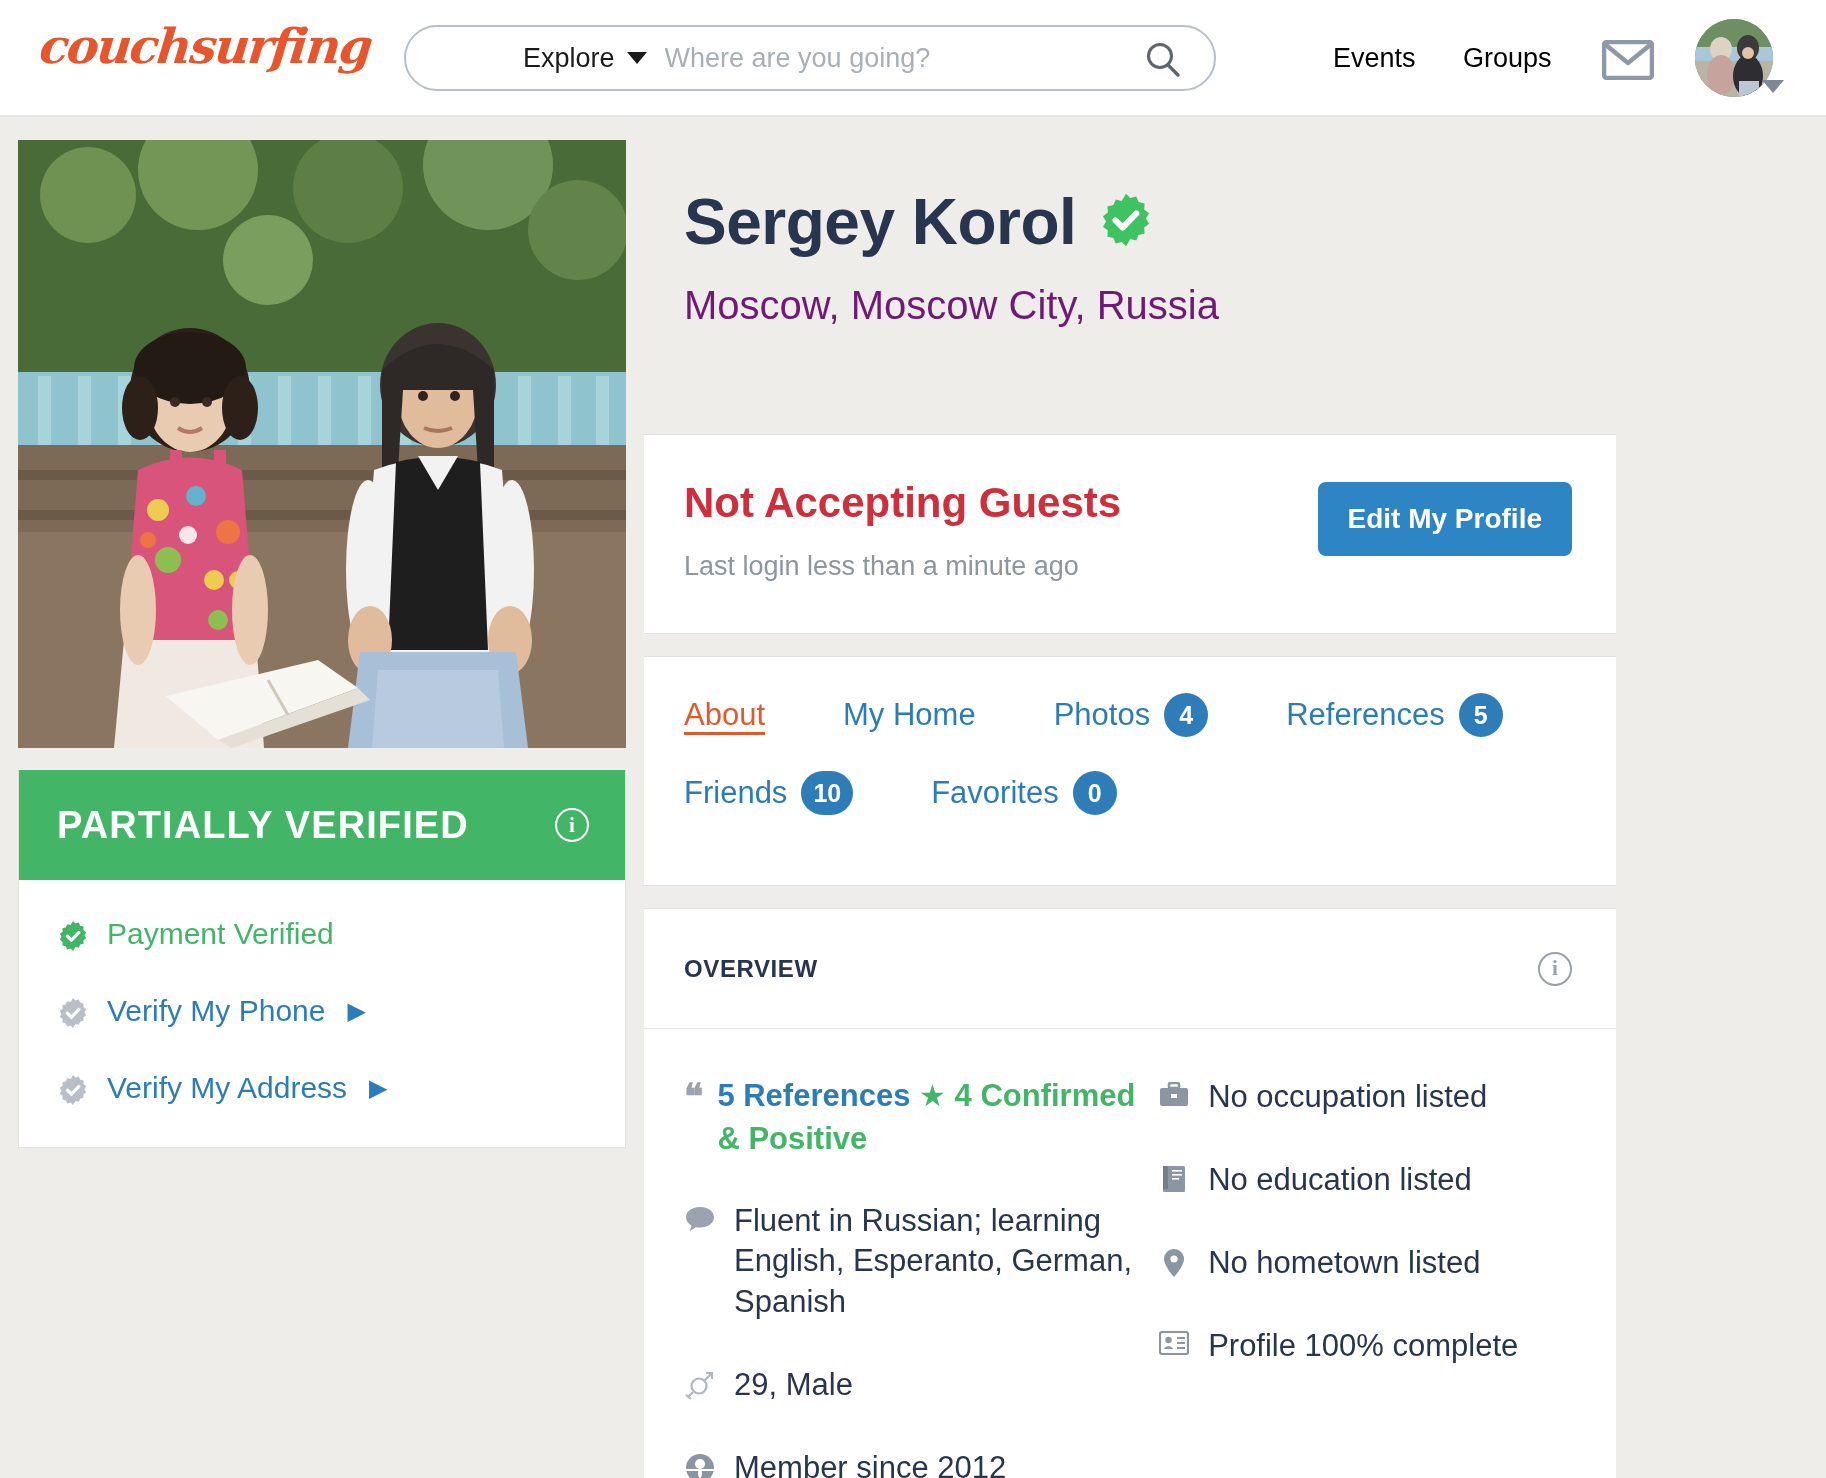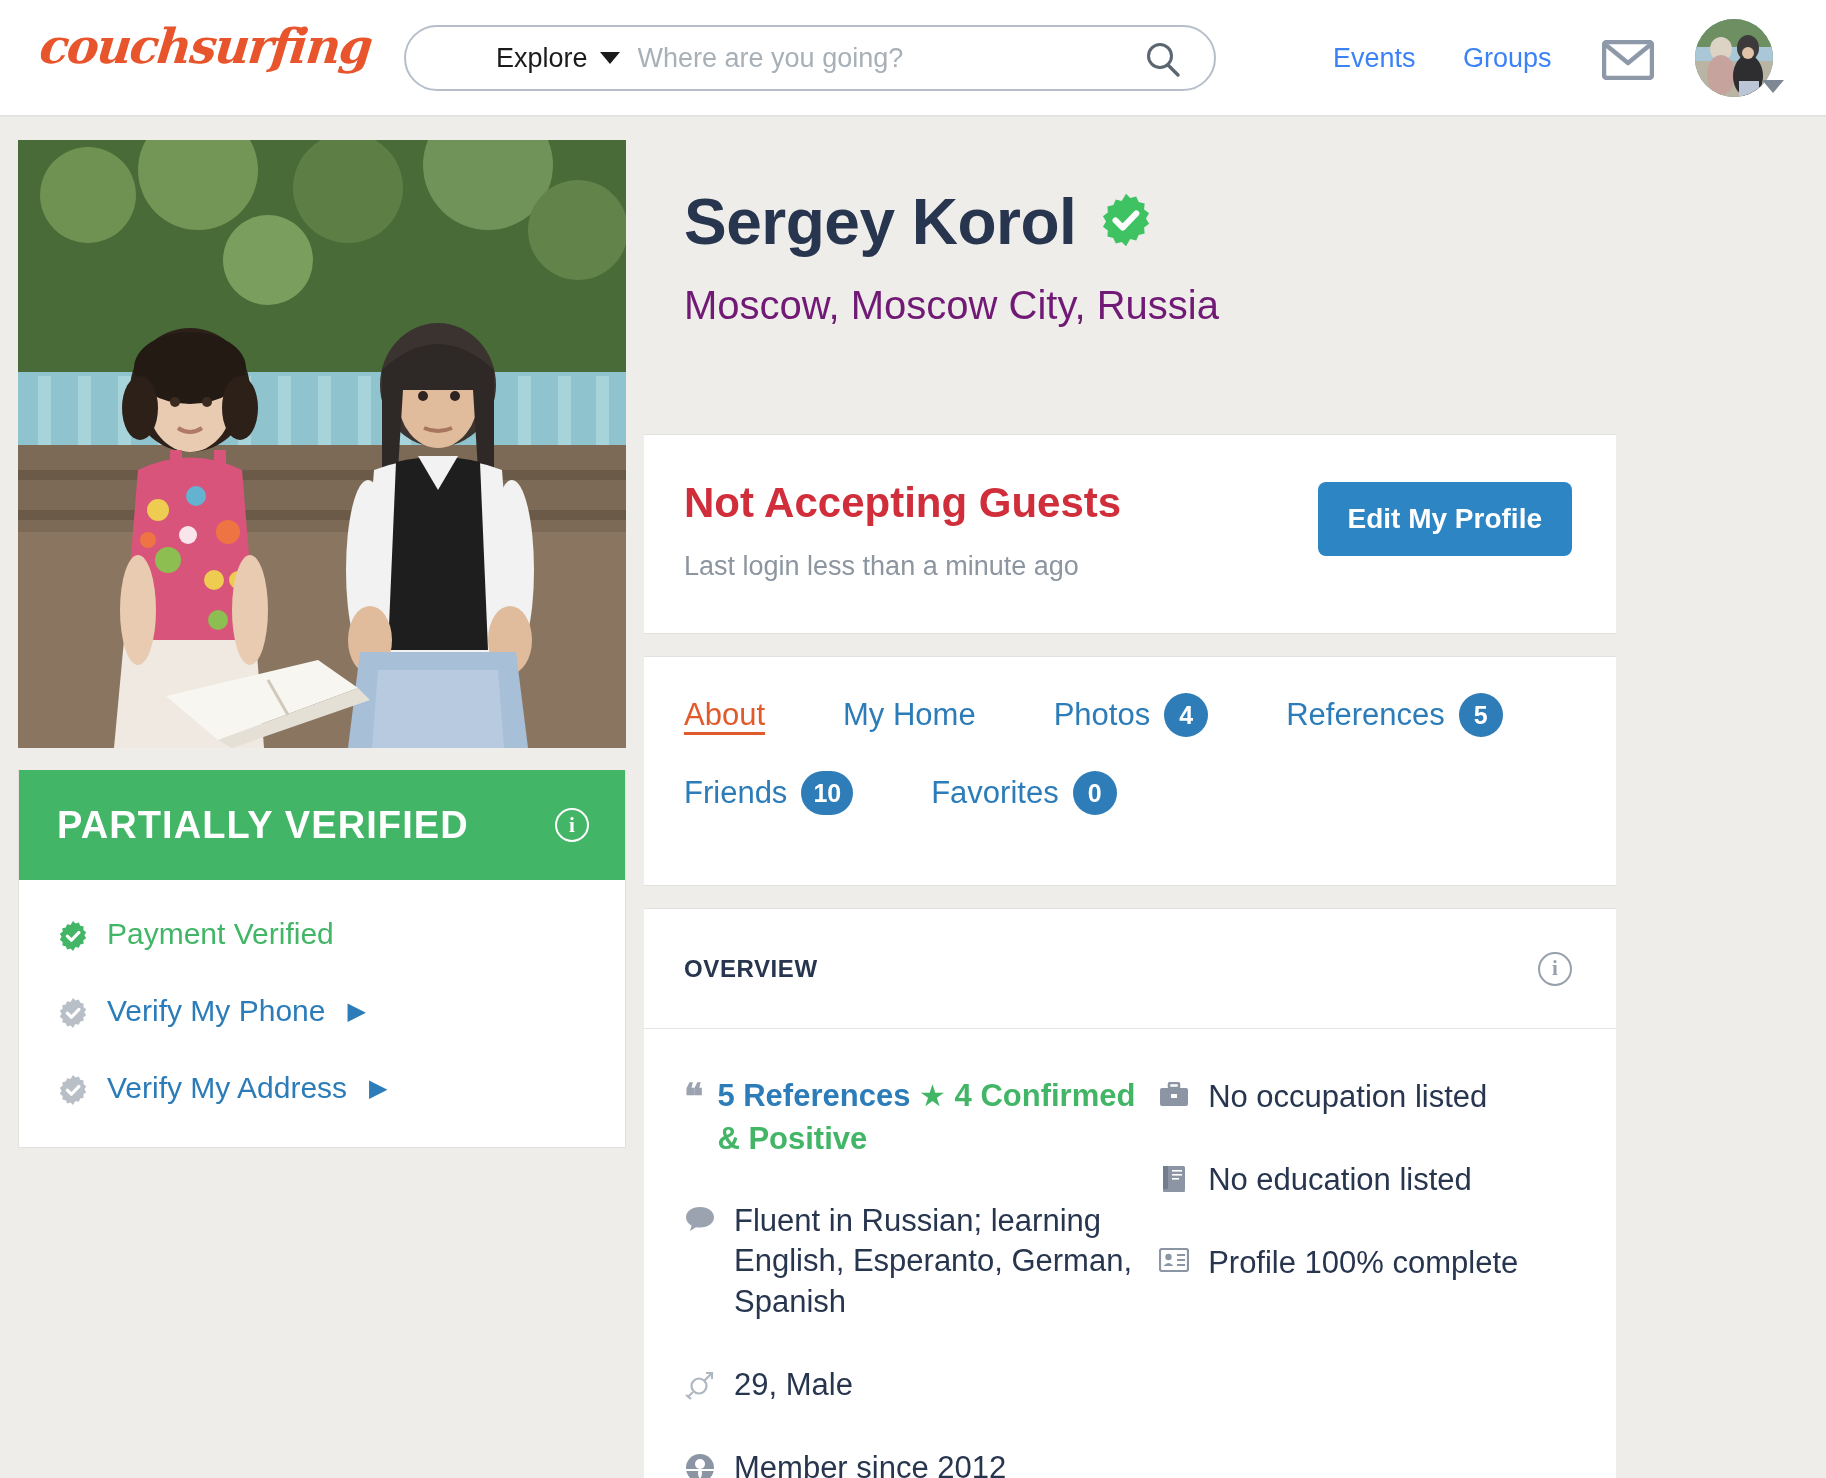--- a/index.html
+++ b/index.html
@@ -47,21 +47,21 @@
     border: 2px solid #b6bfc9;
     border-radius: 33px;
     background: #fff;
     display: flex;
     align-items: center;
   }
   .explore-wrap {
     display: flex;
     align-items: center;
     gap: 12px;
-    margin-left: 90px;
+    margin-left: 117px;
     cursor: pointer;
   }
   .explore-label {
     font-size: 27px;
     color: #1b1b1b;
     font-weight: 400;
   }
   .caret-down {
     width: 0; height: 0;
     border-left: 10px solid transparent;
@@ -85,21 +85,21 @@
     top: 12px;
     width: 42px; height: 42px;
     background: none; border: none;
     cursor: pointer;
     padding: 0;
   }
   .nav-link {
     position: absolute;
     top: 43px;
     font-size: 27px;
-    color: #3b82f6;
+    color: #000000;
     cursor: pointer;
     text-decoration: none;
   }
   .nav-events { left: 1333px; }
   .nav-groups { left: 1463px; }
   .mail-icon {
     position: absolute;
     left: 1602px;
     top: 40px;
     cursor: pointer;
@@ -682,20 +682,29 @@
                 <rect x="2" y="1" width="5" height="24" fill="#737e8c"></rect>
                 <rect x="2" y="24" width="22" height="3" rx="1" fill="#8b95a3"></rect>
                 <rect x="11" y="5" width="10" height="1.6" fill="#ffffff"></rect>
                 <rect x="11" y="9" width="10" height="1.6" fill="#ffffff"></rect>
                 <rect x="11" y="13" width="7" height="1.6" fill="#ffffff"></rect>
               </svg>
             </span>
             <span>No education listed</span>
           </div>
 
+          <div class="ov-item">
+            <span class="ov-icon">
+              <svg width="22" height="30" viewBox="0 0 22 30">
+                <path d="M11 1 C5.5 1 1 5.5 1 11 C1 18 11 29 11 29 C11 29 21 18 21 11 C21 5.5 16.5 1 11 1 Z" fill="#8b95a3"></path>
+                <circle cx="11" cy="11" r="3.6" fill="#ffffff"></circle>
+              </svg>
+            </span>
+            <span>No hometown listed</span>
+          </div>
 
           <div class="ov-item">
             <span class="ov-icon">
               <svg width="30" height="24" viewBox="0 0 30 24">
                 <rect x="1" y="1" width="28" height="22" rx="2" fill="none" stroke="#8b95a3" stroke-width="2.2"></rect>
                 <circle cx="9.5" cy="9" r="3.2" fill="#8b95a3"></circle>
                 <path d="M4.5 18 q5-6 10 0 z" fill="#8b95a3"></path>
                 <rect x="18" y="6" width="8" height="2" fill="#8b95a3"></rect>
                 <rect x="18" y="11" width="8" height="2" fill="#8b95a3"></rect>
                 <rect x="18" y="16" width="8" height="2" fill="#8b95a3"></rect>

